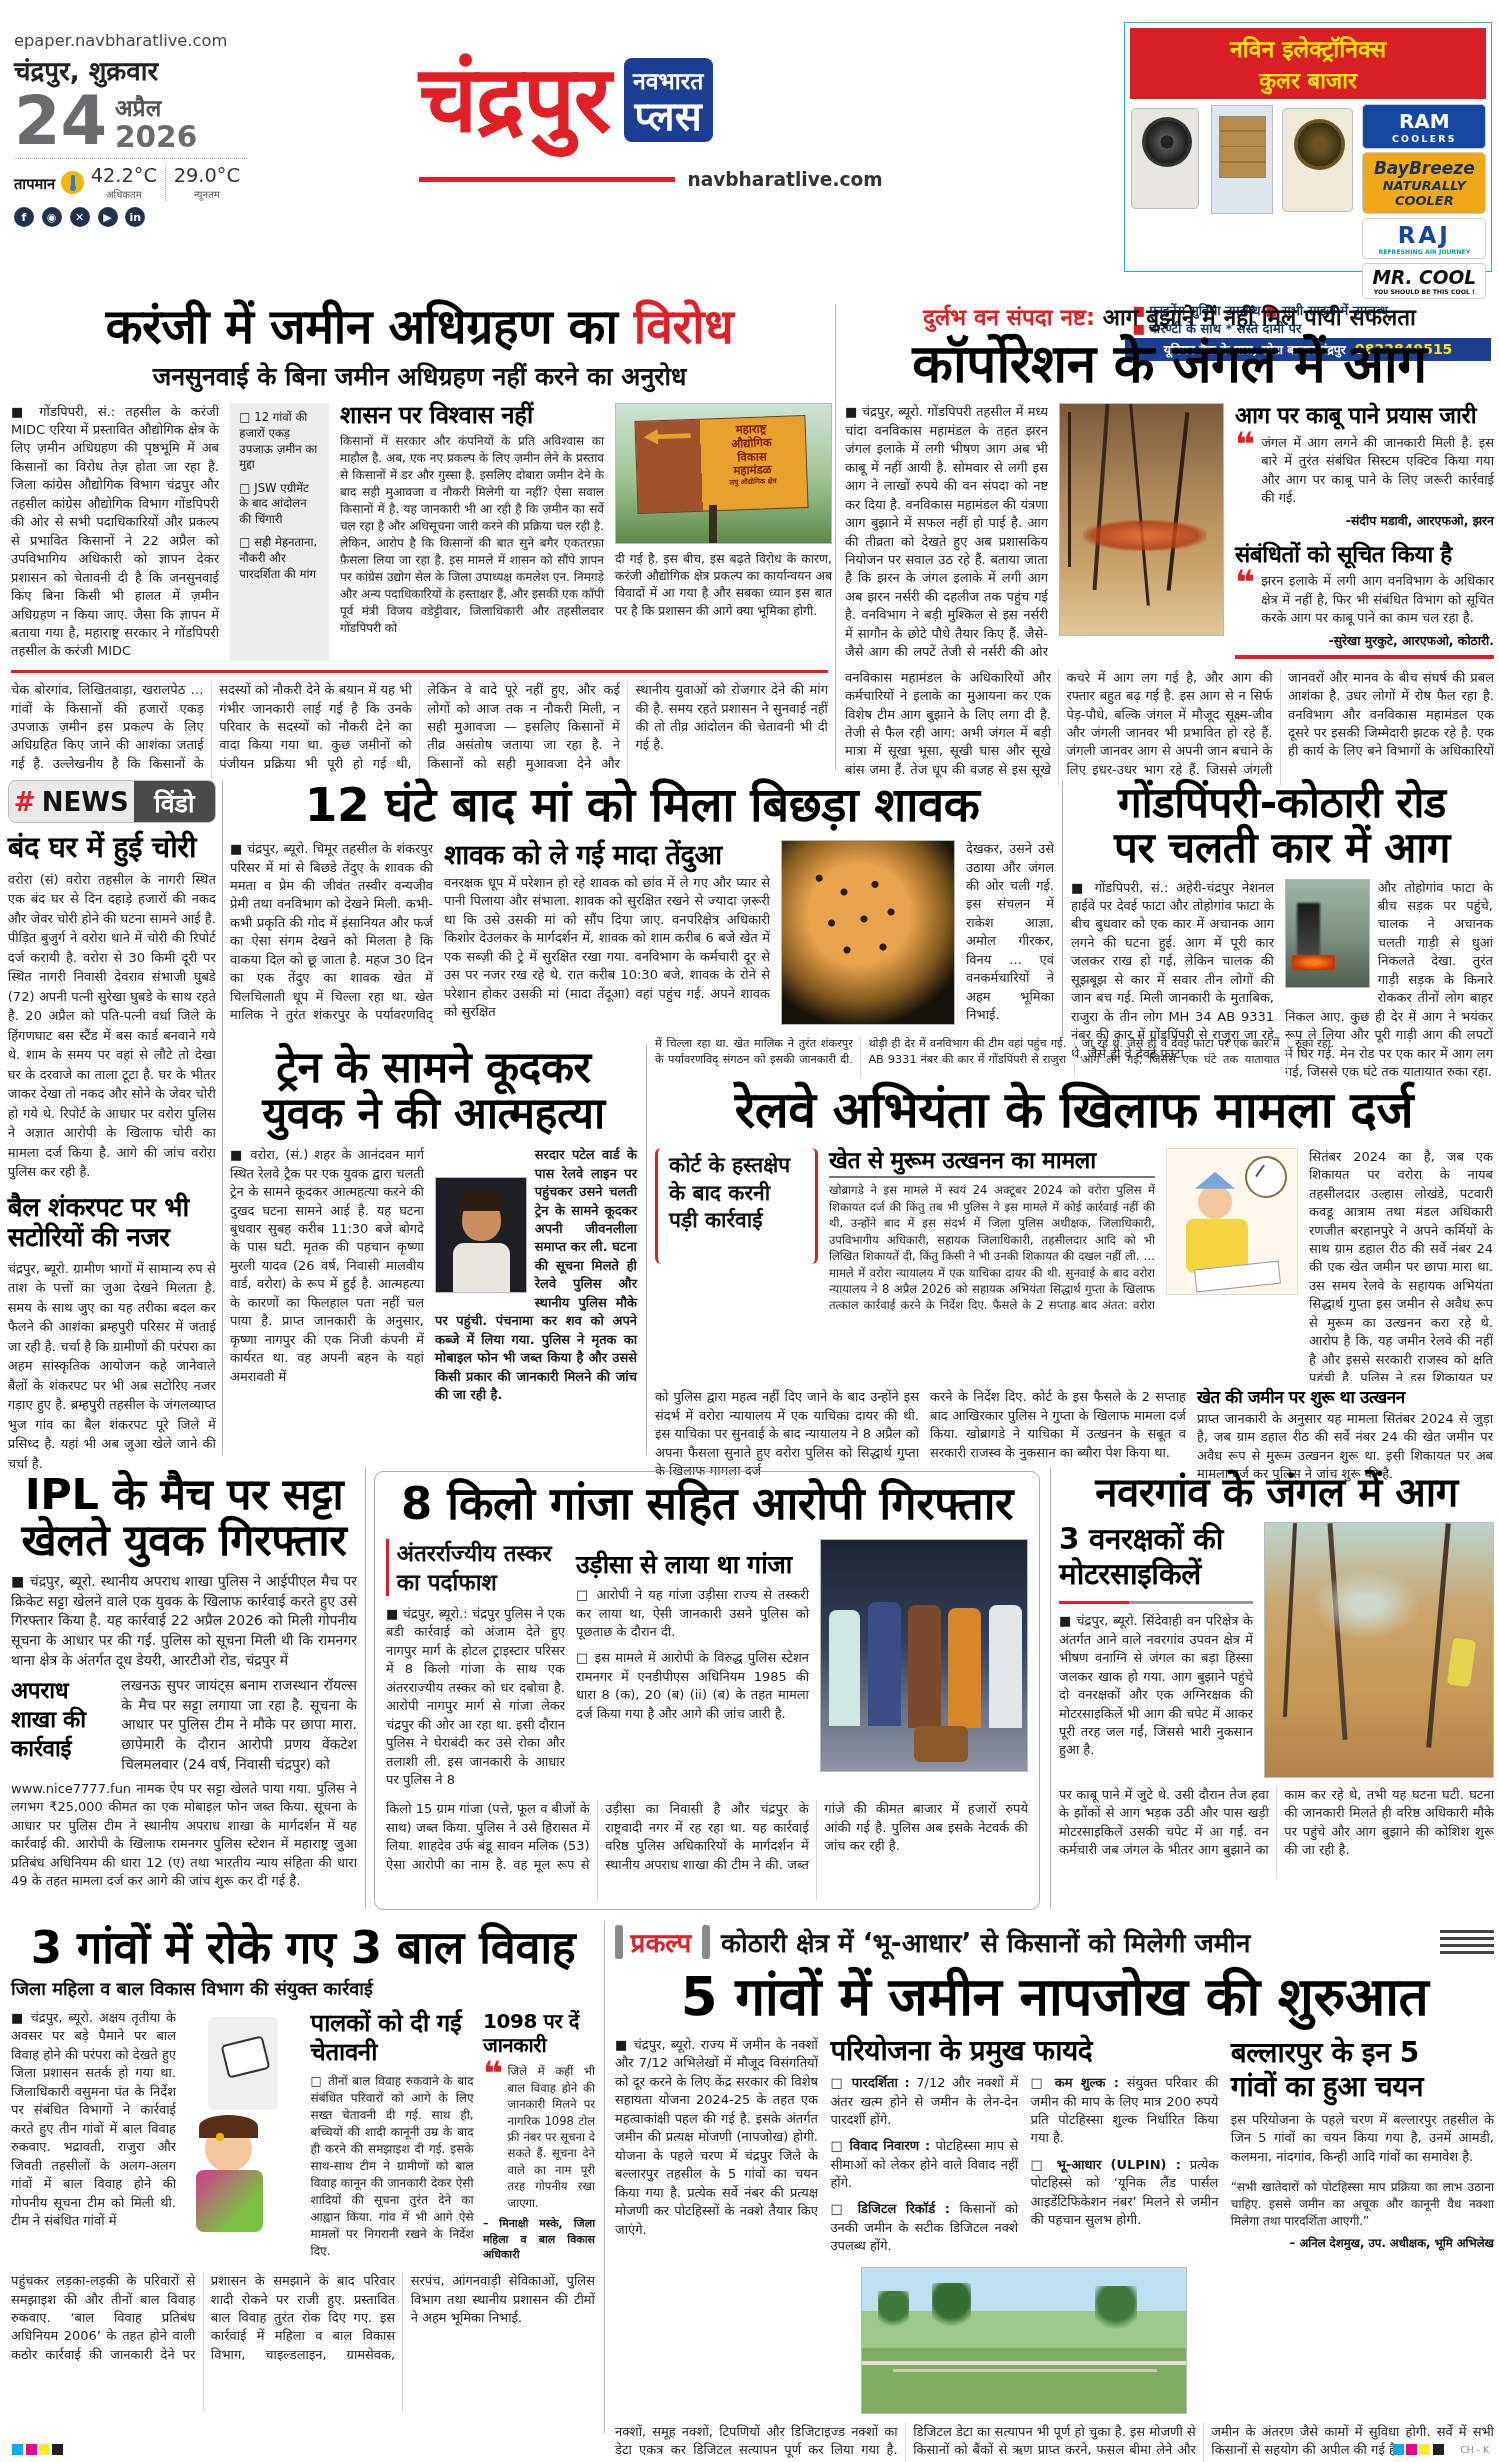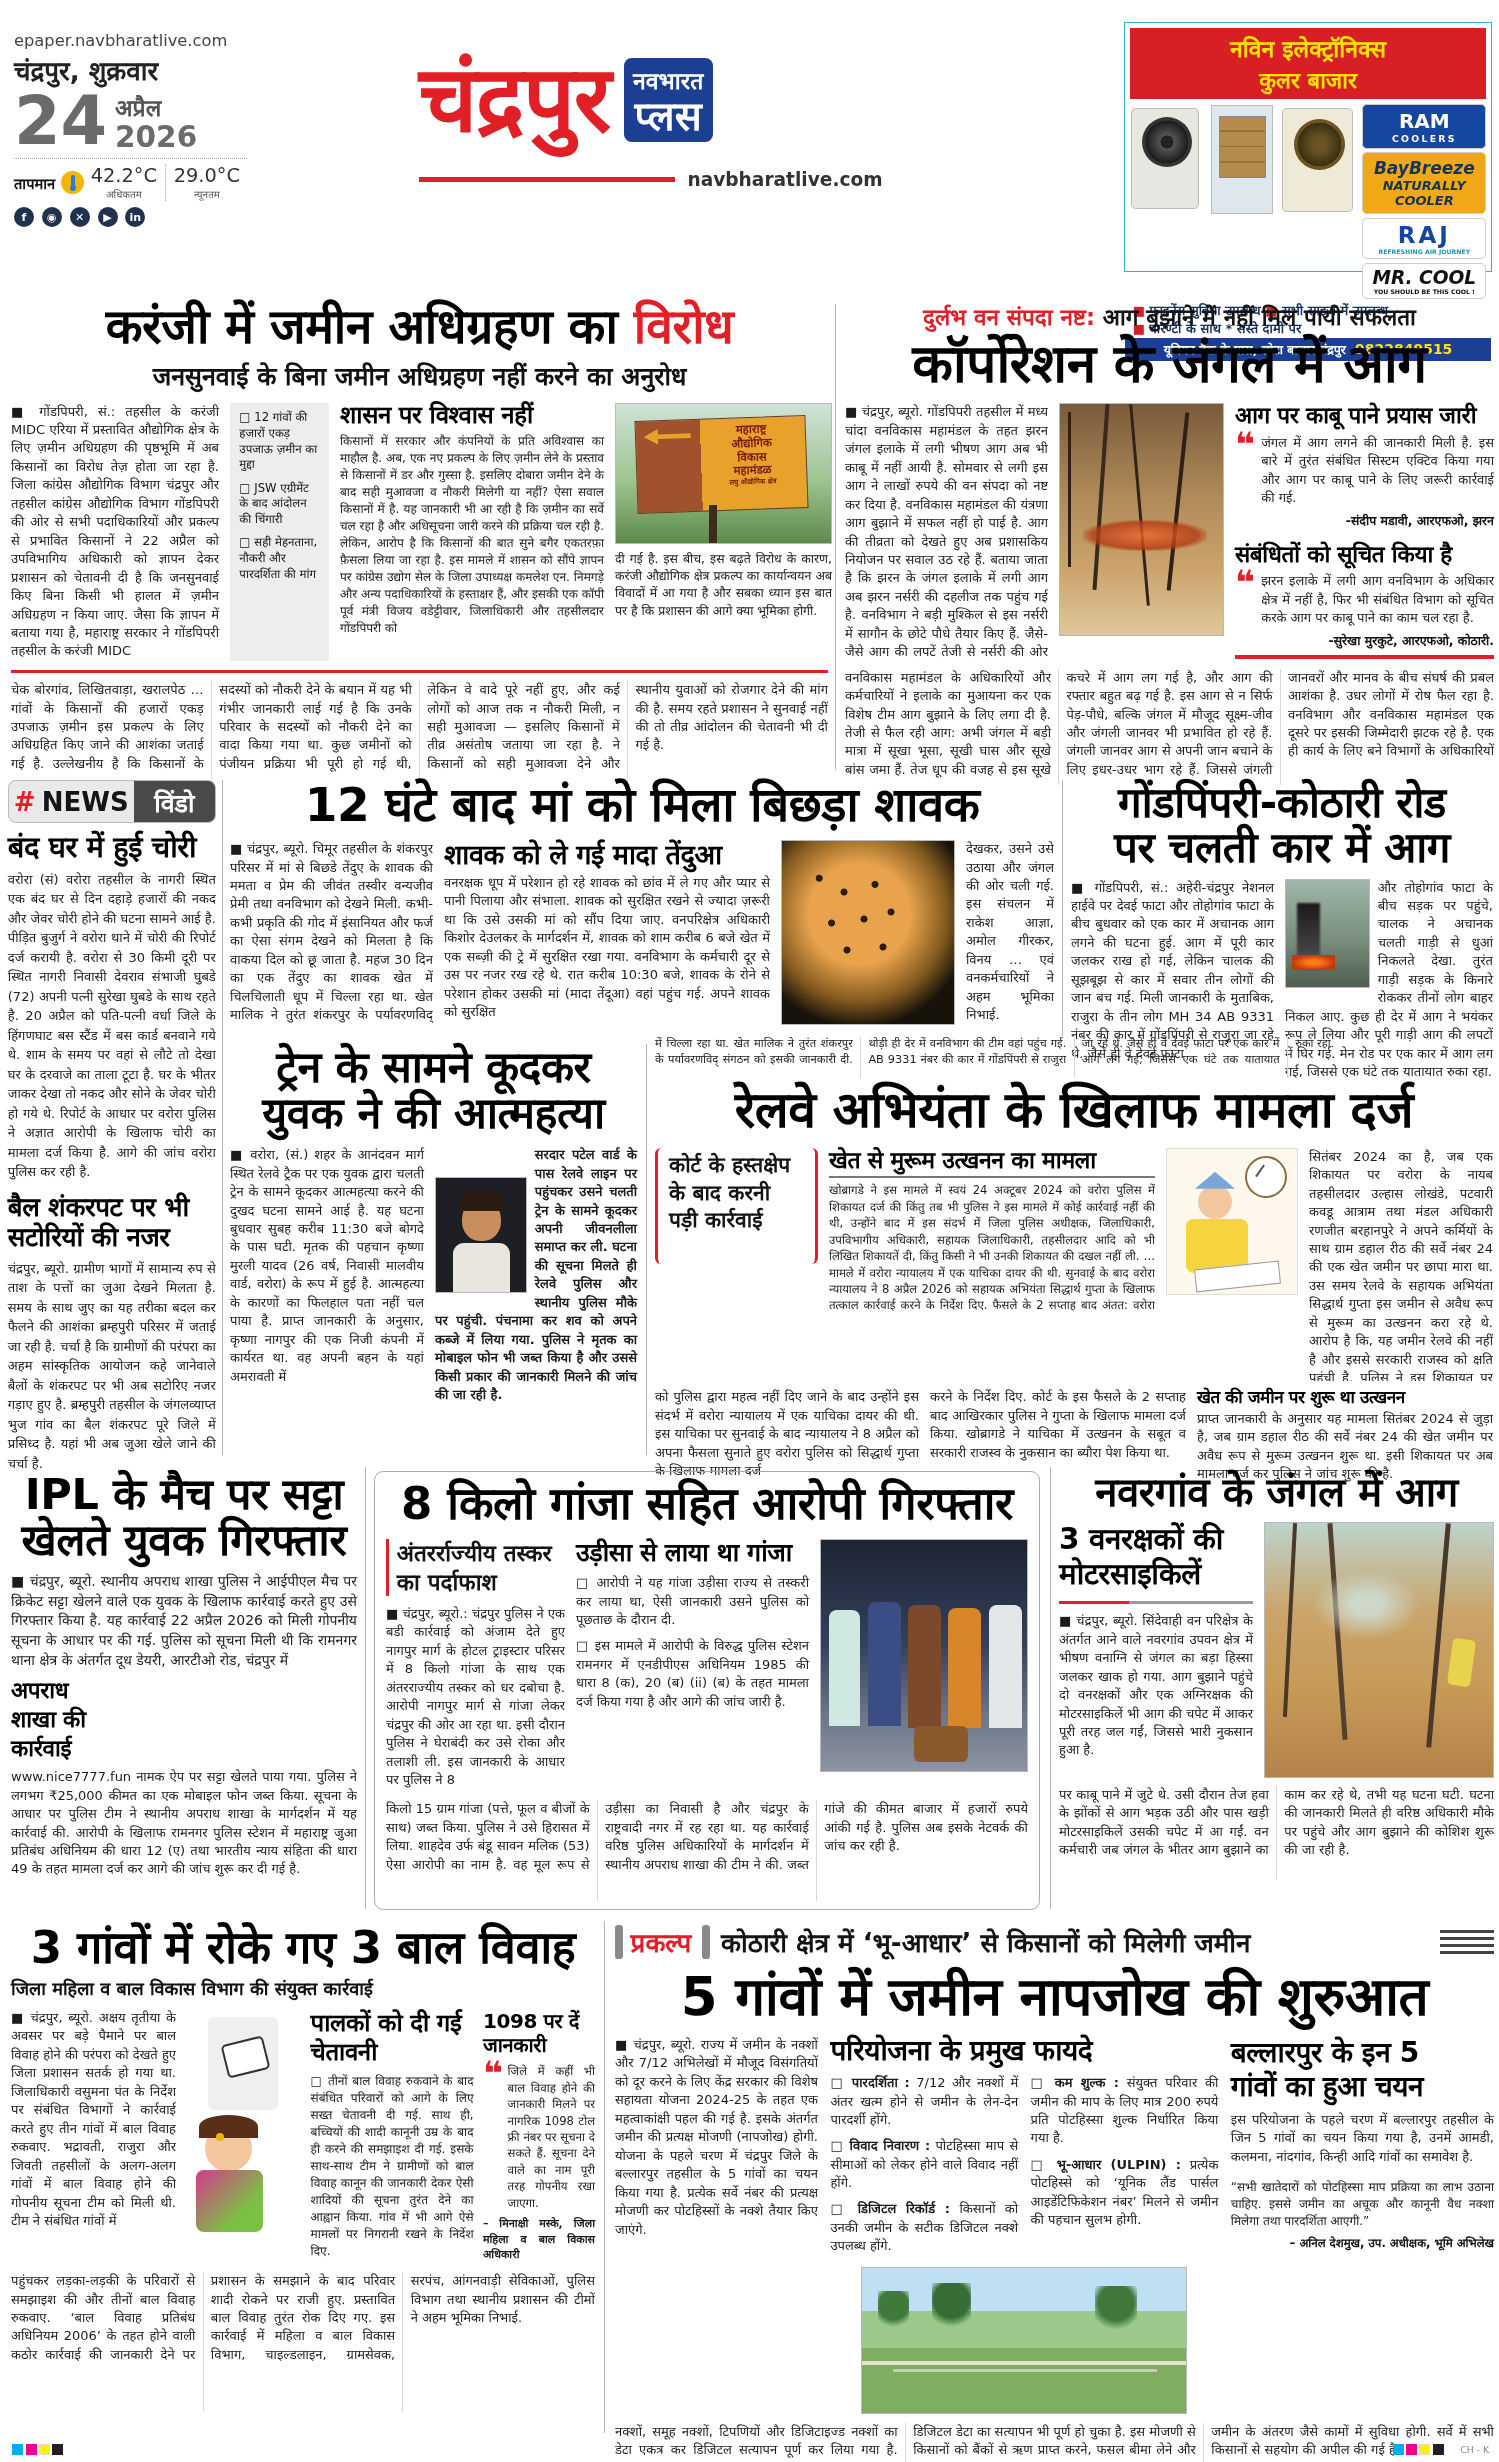--- a/index.html
+++ b/index.html
@@ -329,35 +329,36 @@
   <div class="vrule abs" style="left:1050px;top:1467px;height:442px;"></div>
 
   <div class="abs" style="left:11px;top:1471px;width:346px;height:439px;">
     <div class="hl" style="font-size:43px;text-align:center;">
       <span style="display:block;">IPL के मैच पर सट्टा</span>
       <span style="display:block;">खेलते युवक गिरफ्तार</span>
     </div>
     <div class="jtext" style="margin-top:7.8px;font-size:14px;">■ चंद्रपुर, ब्यूरो. स्थानीय अपराध शाखा पुलिस ने आईपीएल मैच पर क्रिकेट सट्टा खेलने वाले एक युवक के खिलाफ कार्रवाई करते हुए उसे गिरफ्तार किया है. यह कार्रवाई 22 अप्रैल 2026 को मिली गोपनीय सूचना के आधार पर की गई. पुलिस को सूचना मिली थी कि रामनगर थाना क्षेत्र के अंतर्गत दूध डेयरी, आरटीओ रोड, चंद्रपुर में</div>
     <div style="display:flex;gap:9.3px;margin-top:4.7px;">
       <div class="hl" style="width:101px;flex:none;font-size:22.5px;line-height:1.3;">अपराध शाखा की कार्रवाई</div>
+      <div class="jtext" style="flex:1;font-size:14px;">लखनऊ सुपर जायंट्स बनाम राजस्थान रॉयल्स के मैच पर सट्टा लगाया जा रहा है. सूचना के आधार पर पुलिस टीम ने मौके पर छापा मारा. छापेमारी के दौरान आरोपी प्रणय वेंकटेश चिलमलवार (24 वर्ष, निवासी चंद्रपुर) को</div>
     </div>
     <div class="jtext" style="margin-top:4.7px;font-size:13px;height:163px;overflow:hidden;">www.nice7777.fun नामक ऐप पर सट्टा खेलते पाया गया. पुलिस ने लगभग ₹25,000 कीमत का एक मोबाइल फोन जब्त किया. सूचना के आधार पर पुलिस टीम ने स्थानीय अपराध शाखा के मार्गदर्शन में यह कार्रवाई की. आरोपी के खिलाफ रामनगर पुलिस स्टेशन में महाराष्ट्र जुआ प्रतिबंध अधिनियम की धारा 12 (ए) तथा भारतीय न्याय संहिता की धारा 49 के तहत मामला दर्ज कर आगे की जांच शुरू कर दी गई है.</div>
   </div>
 
   <div class="abs" style="left:374px;top:1471px;width:666px;height:439px;border:1.2px solid #aaa;border-radius:9.3px;padding:7.8px 11px;">
     <div class="hl" style="font-size:45px;text-align:center;">8 किलो गांजा सहित आरोपी गिरफ्तार</div>
     <div style="display:flex;gap:11px;margin-top:11px;">
       <div style="width:179px;flex:none;">
         <div style="border-left:3.9px solid #e01f26;padding-left:7.8px;font-size:22.5px;font-weight:700;line-height:1.25;">
           <span style="display:block;">अंतरर्राज्यीय तस्कर</span>
           <span style="display:block;">का पर्दाफाश</span>
         </div>
         <div class="jtext" style="margin-top:9.3px;height:186px;overflow:hidden;">■ चंद्रपुर, ब्यूरो.: चंद्रपुर पुलिस ने एक बडी कार्रवाई को अंजाम देते हुए नागपुर मार्ग के होटल ट्राइस्टार परिसर में 8 किलो गांजा के साथ एक अंतरराज्यीय तस्कर को धर दबोचा है. आरोपी नागपुर मार्ग से गांजा लेकर चंद्रपुर की ओर आ रहा था. इसी दौरान पुलिस ने घेराबंदी कर उसे रोका और तलाशी ली. इस जानकारी के आधार पर पुलिस ने 8</div>
       </div>
-      <div style="width:233px;flex:none;">
+      <div style="width:233px;flex:none;margin-top:12px;">
         <div class="hl" style="font-size:25px;">उड़ीसा से लाया था गांजा</div>
         <div class="jtext sq" style="margin-top:7.8px;">आरोपी ने यह गांजा उड़ीसा राज्य से तस्करी कर लाया था, ऐसी जानकारी उसने पुलिस को पूछताछ के दौरान दी.</div>
         <div class="jtext sq" style="margin-top:7.8px;">इस मामले में आरोपी के विरुद्ध पुलिस स्टेशन रामनगर में एनडीपीएस अधिनियम 1985 की धारा 8 (क), 20 (ब) (ii) (ब) के तहत मामला दर्ज किया गया है और आगे की जांच जारी है.</div>
       </div>
       <div class="photo" style="flex:1;height:233px;background:linear-gradient(180deg,#1d2433 0%,#33415c 45%,#6b7587 75%,#8d94a3 100%);">
         <div style="position:absolute;left:7.8px;top:70px;width:31px;height:116px;border-radius:7.8px 7.8px 0 0;background:#cfe8e2;"></div>
         <div style="position:absolute;left:47px;top:62px;width:33px;height:124px;border-radius:7.8px 7.8px 0 0;background:#3a4e85;"></div>
         <div style="position:absolute;left:87px;top:65px;width:33px;height:123px;border-radius:7.8px 7.8px 0 0;background:#7b4a2d;"></div>
         <div style="position:absolute;left:127px;top:68px;width:33px;height:120px;border-radius:7.8px 7.8px 0 0;background:#d8862a;"></div>
         <div style="position:absolute;left:168px;top:65px;width:33px;height:123px;border-radius:7.8px 7.8px 0 0;background:#e4e7ea;"></div>

